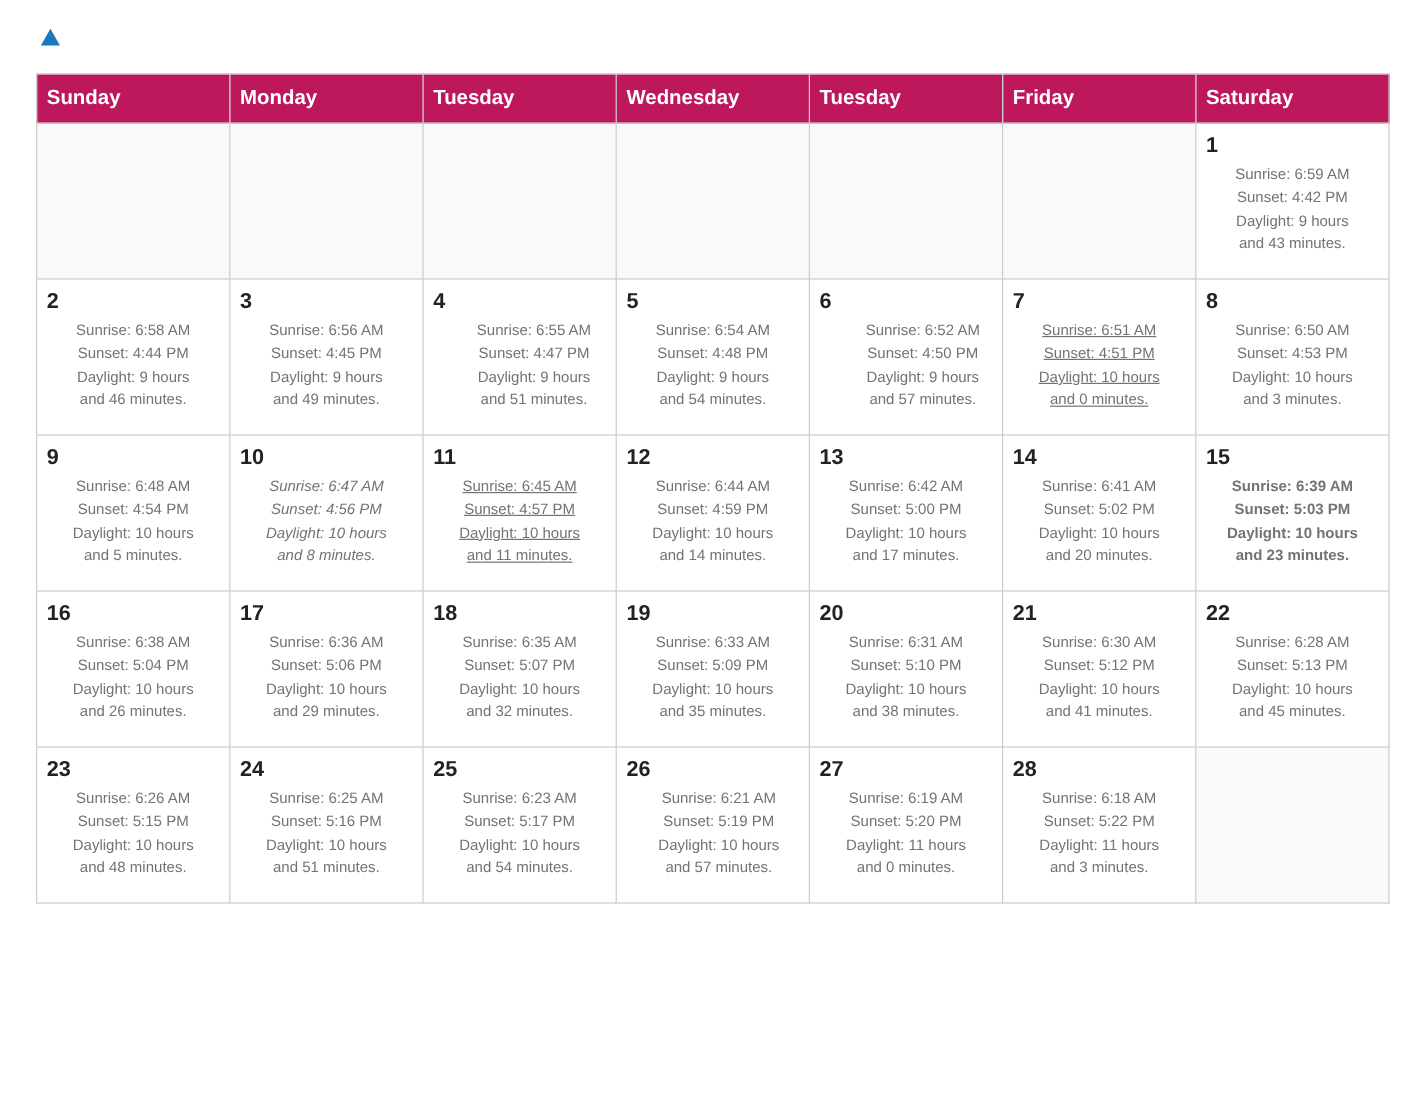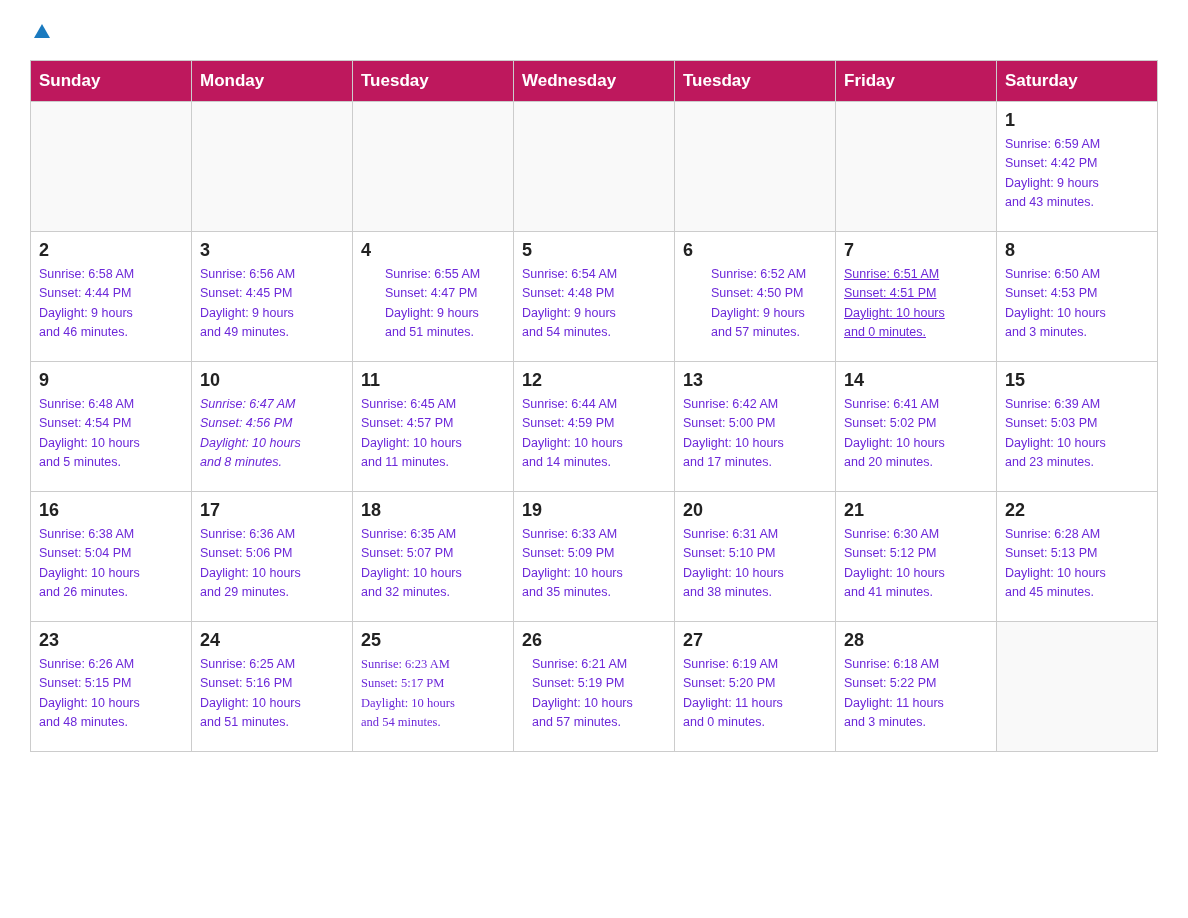--- a/index.html
+++ b/index.html
@@ -65,22 +65,23 @@
       background: #fff;
     }
     .day-number {
       font-size: 18px;
       font-weight: bold;
       color: #222;
       margin-bottom: 4px;
     }
     .day-info {
       font-size: 12.5px;
-      color: #6d28d9;
+      color: #737373;
       line-height: 1.55;
+      text-align: center;
     }
     .logo-row {
       display: flex;
       align-items: center;
     }
     .logo-text-general {
       font-size: 30px;
       font-weight: bold;
       color: #333;
     }
@@ -208,21 +209,21 @@
         </td>
         <td>
           <div class="day-number">10</div>
           <div class="day-info" style="white-space: pre-line; font-style: italic;">Sunrise: 6:47 AM
 Sunset: 4:56 PM
 Daylight: 10 hours
 and 8 minutes.</div>
         </td>
         <td>
           <div class="day-number">11</div>
-          <div class="day-info" style="white-space: pre-line;">Sunrise: 6:45 AM
+          <div class="day-info" style="white-space: pre-line; text-decoration: underline;">Sunrise: 6:45 AM
 Sunset: 4:57 PM
 Daylight: 10 hours
 and 11 minutes.</div>
         </td>
         <td>
           <div class="day-number">12</div>
           <div class="day-info" style="white-space: pre-line;">Sunrise: 6:44 AM
 Sunset: 4:59 PM
 Daylight: 10 hours
 and 14 minutes.</div>
@@ -236,21 +237,21 @@
         </td>
         <td>
           <div class="day-number">14</div>
           <div class="day-info" style="white-space: pre-line;">Sunrise: 6:41 AM
 Sunset: 5:02 PM
 Daylight: 10 hours
 and 20 minutes.</div>
         </td>
         <td>
           <div class="day-number">15</div>
-          <div class="day-info" style="white-space: pre-line;">Sunrise: 6:39 AM
+          <div class="day-info" style="white-space: pre-line; font-weight: bold;">Sunrise: 6:39 AM
 Sunset: 5:03 PM
 Daylight: 10 hours
 and 23 minutes.</div>
         </td>
       </tr>
       <tr>
         <td>
           <div class="day-number">16</div>
           <div class="day-info" style="white-space: pre-line;">Sunrise: 6:38 AM
 Sunset: 5:04 PM
@@ -310,21 +311,21 @@
         </td>
         <td>
           <div class="day-number">24</div>
           <div class="day-info" style="white-space: pre-line;">Sunrise: 6:25 AM
 Sunset: 5:16 PM
 Daylight: 10 hours
 and 51 minutes.</div>
         </td>
         <td>
           <div class="day-number">25</div>
-          <div class="day-info" style="white-space: pre-line; font-family: Liberation Serif, serif;">Sunrise: 6:23 AM
+          <div class="day-info" style="white-space: pre-line;">Sunrise: 6:23 AM
 Sunset: 5:17 PM
 Daylight: 10 hours
 and 54 minutes.</div>
         </td>
         <td>
           <div class="day-number">26</div>
           <div class="day-info" style="white-space: pre-line; margin-left: 10px;">Sunrise: 6:21 AM
 Sunset: 5:19 PM
 Daylight: 10 hours
 and 57 minutes.</div>

